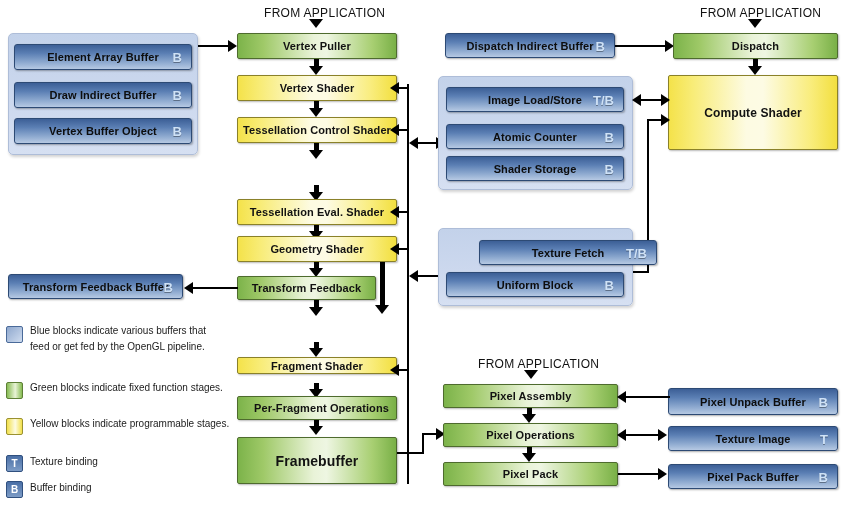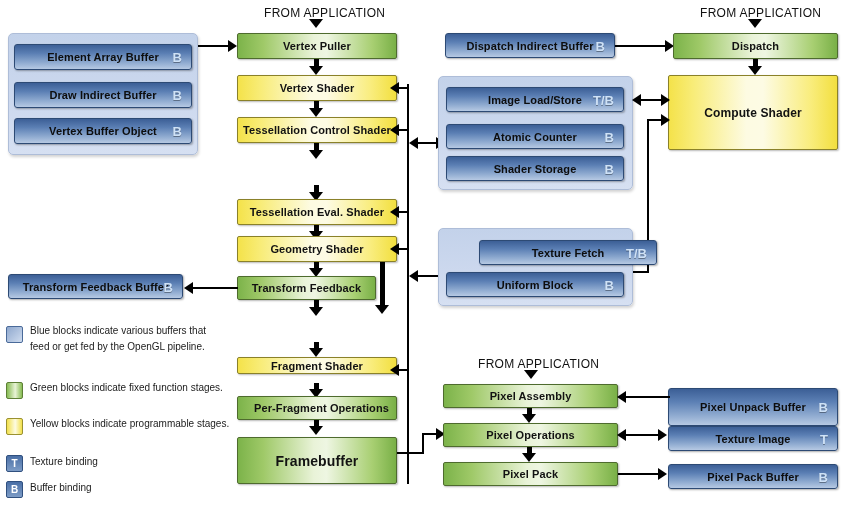--- a/index.html
+++ b/index.html
@@ -274,21 +274,21 @@
   <div class="green blk" style="left:443px;top:423px;width:175px;height:24px;">
     <span>Pixel Operations</span>
   </div>
   <div class="ln" style="left:527px;top:447px;width:5px;height:9px;"></div>
   <div class="ah down" style="left:522px;top:453px;"></div>
 
   <div class="green blk" style="left:443px;top:462px;width:175px;height:24px;">
     <span>Pixel Pack</span>
   </div>
 
-  <div class="blue blk" style="left:668px;top:388px;width:170px;height:38px;">
+  <div class="blue blk" style="left:668px;top:388px;width:170px;height:27px;">
     <span class="lbl">Pixel Unpack Buffer</span>
     <span class="badge">B</span>
   </div>
   <div class="ln" style="left:625px;top:396px;width:45px;height:2px;"></div>
   <div class="ah left" style="left:617px;top:391px;"></div>
 
   <div class="blue blk" style="left:668px;top:426px;width:170px;height:25px;">
     <span class="lbl">Texture Image</span>
     <span class="badge">T</span>
   </div>

